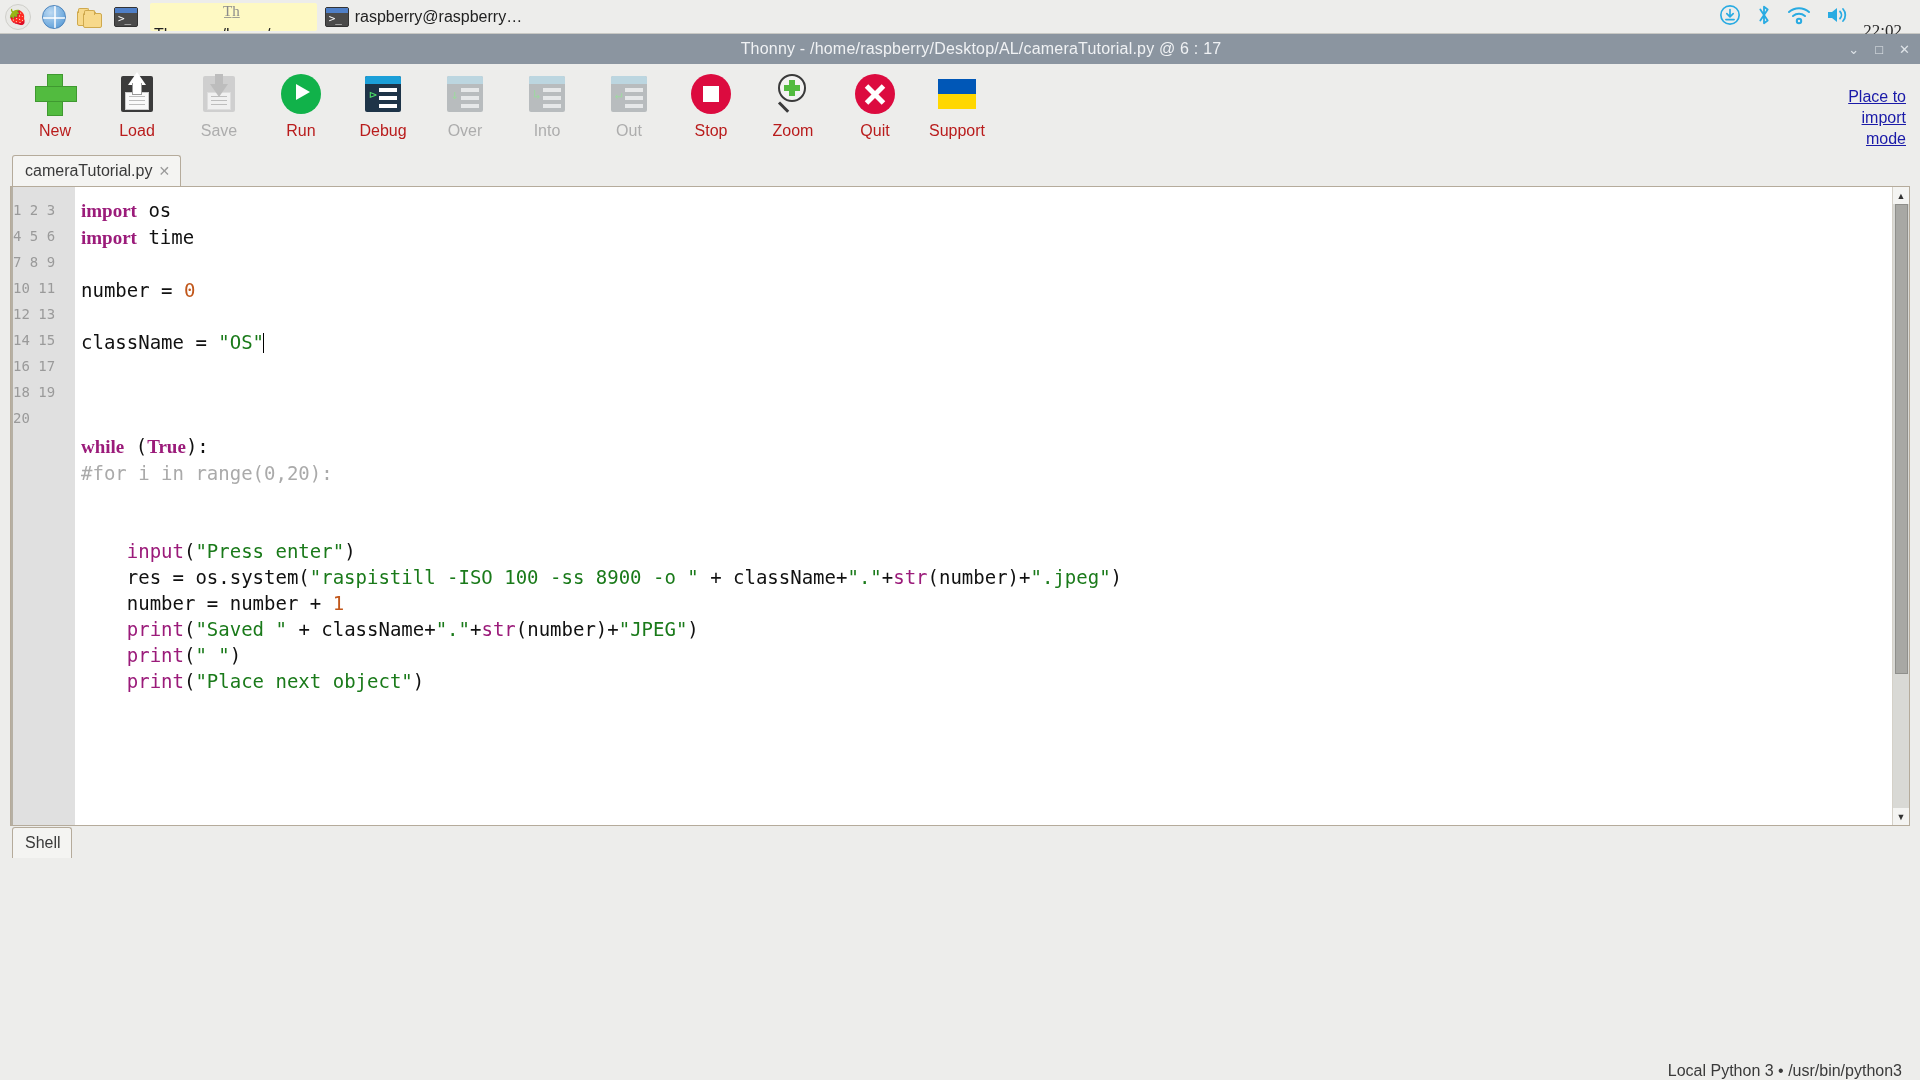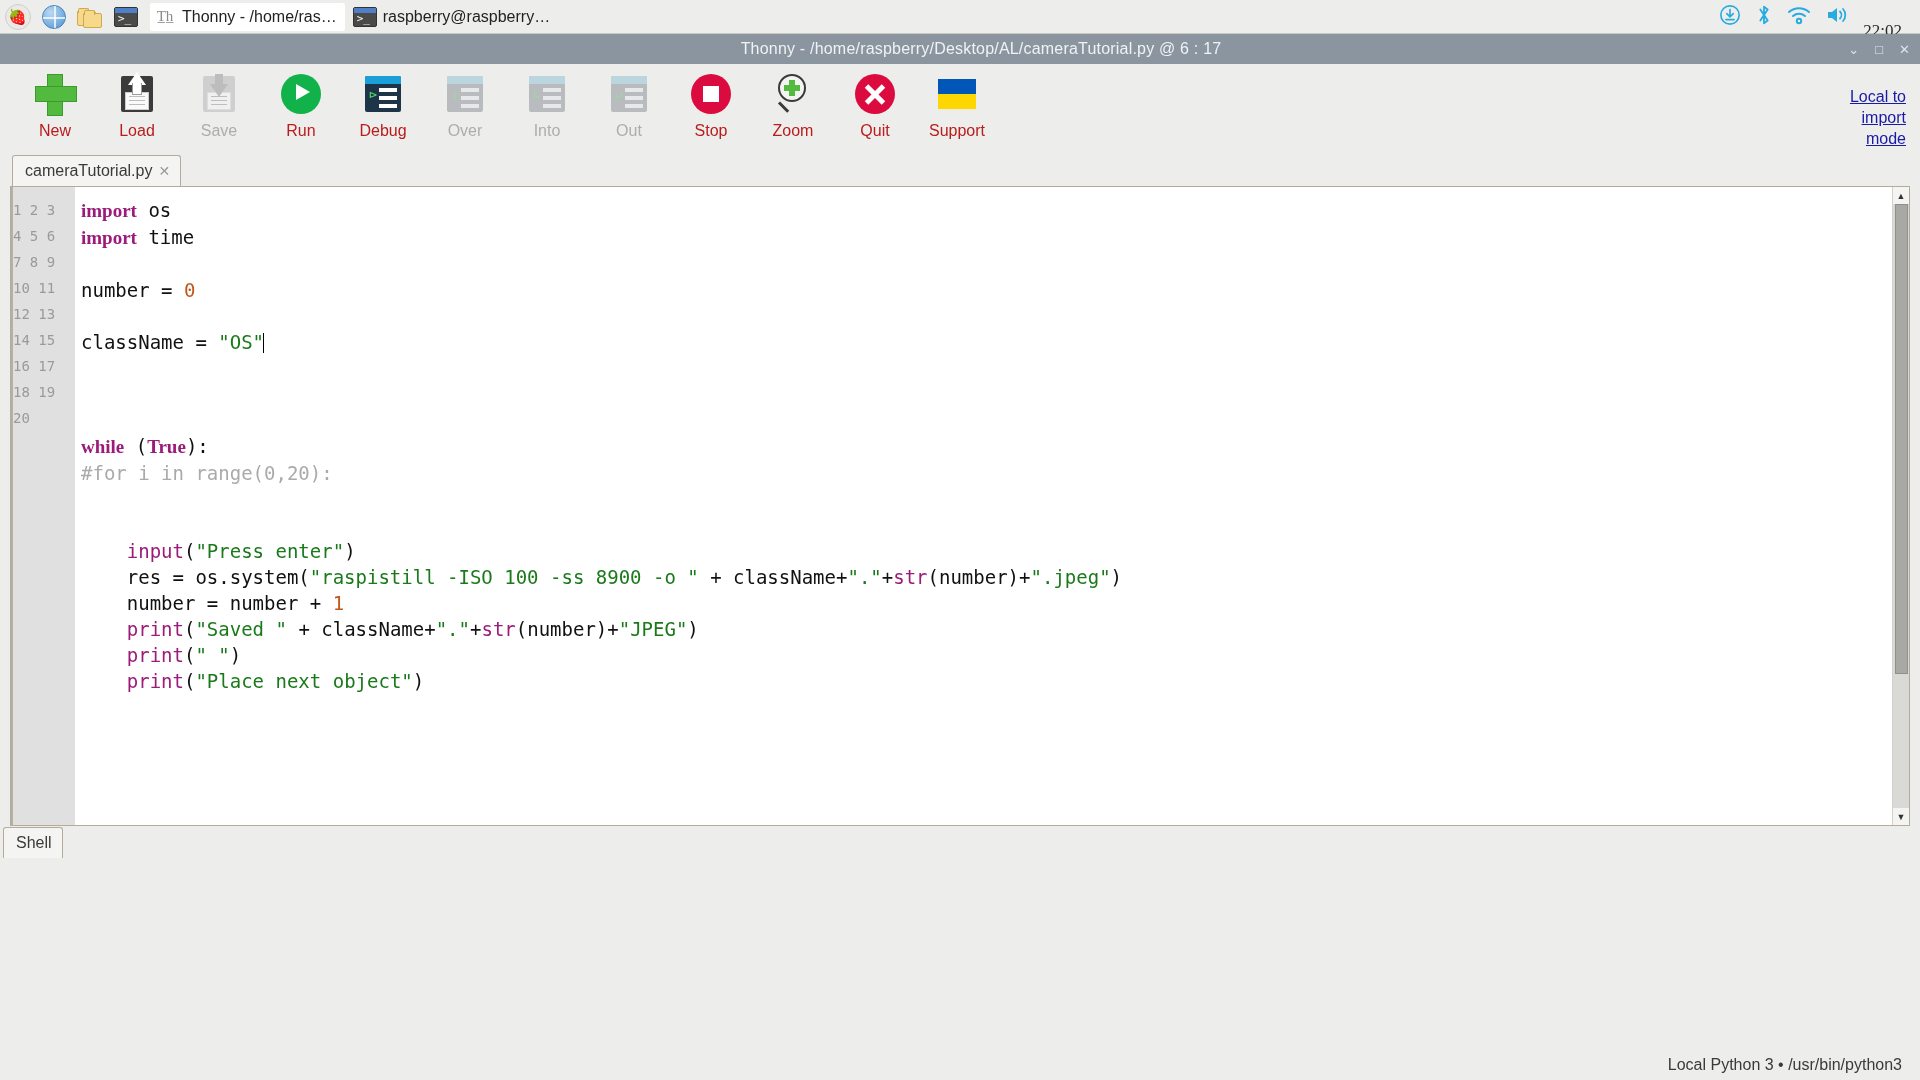--- a/index.html
+++ b/index.html
@@ -20,21 +20,21 @@
   }
   .tb-left { display: flex; align-items: center; height: 34px; }
   .tb-launch { width: 36px; height: 34px; display: flex; align-items: center; justify-content: center; }
   .tb-sep { width: 4px; }
   .tb-win {
     height: 28px; margin: 0 2px; padding: 0 8px 0 4px;
     display: flex; align-items: center; gap: 6px;
     font-size: 16px; color: #222; max-width: 230px;
     border-radius: 2px;
   }
-  .tb-win.active { background: #ffffff; }
+  .tb-win.active { background: #fef9c3; flex-direction: column; }
   .tb-win .wlabel { white-space: nowrap; overflow: hidden; text-overflow: ellipsis; }
   .tb-right {
     margin-left: auto; display: flex; align-items: center;
     gap: 14px; padding-right: 18px;
   }
   #clock { font-size: 17px; color: #2a2a2a; font-family: "Liberation Serif", serif; margin-top: 28px; }
 
   
   .rpi-circle {
     width: 26px; height: 26px; border-radius: 50%;
@@ -244,37 +244,37 @@
     display: flex; flex-direction: column; align-items: center;
   }
   .vscroll .arr { width: 17px; height: 17px; display: flex; align-items: center; justify-content: center; font-size: 9px; color: #333;}
   .vscroll .trough { flex: 1; width: 17px; background: #d9d9d5; position: relative; }
   .vscroll .thumb {
     position: absolute; left: 2px; top: 0; width: 13px; height: 470px;
     background: #a8a8a4; border: 1px solid #8f8f8b;
   }
 
   
-  .shellstrip { height: 32px; background: #ededeb; padding-left: 3px; display: flex; align-items: flex-end; }
+  .shellstrip { height: 32px; background: #ededeb; padding-left: 12px; display: flex; align-items: flex-end; }
   #shell-wrap {
     margin: 0 10px; height: 180px; background: #fff;
     border: 1px solid #b5ab9b; position: relative; overflow: hidden;
   }
   #shell-body {
     padding: 16px 0 0 12px;
     font-family: "DejaVu Sans Mono", monospace; font-size: 19px; line-height: 30px;
     white-space: pre; color: #111;
   }
   .prompt { color: #7b1f6e; font-weight: bold; }
   .cmd { color: #a0a0a0; }
 
   
   #statusbar {
     position: absolute; left: 0; bottom: 0; width: 1920px; height: 30px;
-    background: #ededeb; display: flex; align-items: center; justify-content: flex-end;
+    background: #ededeb; display: flex; align-items: flex-end; justify-content: flex-end;
     padding-right: 18px; font-size: 16px; color: #3a3a3a;
   }
 </style>
 </head>
 <body>
 
 <div id="taskbar">
   <div class="tb-left">
     <div class="tb-launch">
       <div class="rpi-circle">🍓</div>
@@ -475,21 +475,21 @@
 
     <div class="tbtn">
       <div class="ico ico-flag">
           <div class="top"></div>
           <div class="bot"></div>
         </div>
       <div class="lbl">Support</div>
     </div>
 
     <div id="switch-mode">
-      <span>Local to</span><br>
+      <span>Place to</span><br>
       <span>import</span><br>
       <span>mode</span>
     </div>
   </div>
 
   <div class="tabstrip">
     <div class="nbtab">
       <span>cameraTutorial.py</span>
       <span class="xmark">✕</span>
     </div>

